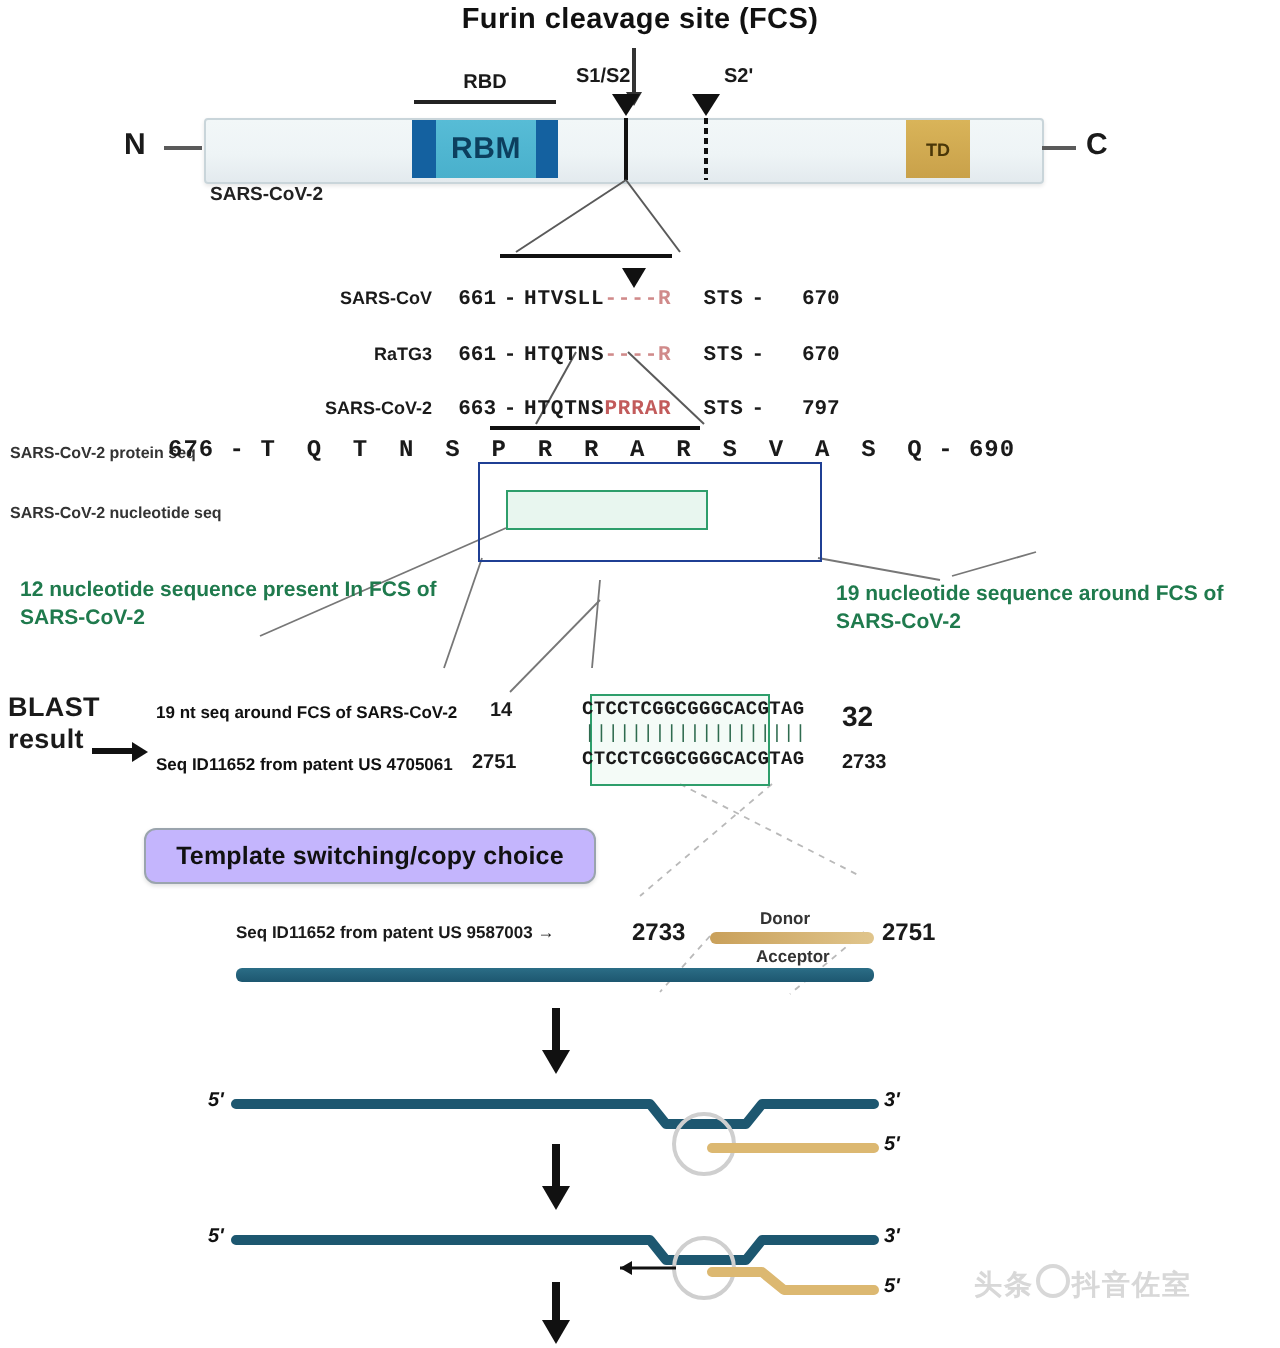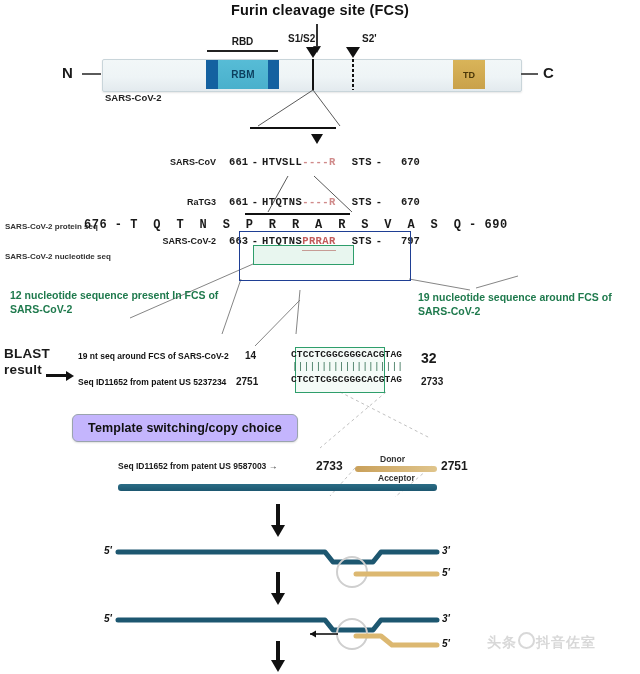--- a/index.html
+++ b/index.html
@@ -39,21 +39,21 @@
   #label-sars{left:105px;top:92px;font-size:9.5px;font-weight:bold;color:#222;}
 
   #rbd-block{
     left:206px;top:60px;width:73px;height:29px;
     background:#1461a0;
   }
   #rbm-block{
     left:218px;top:60px;width:50px;height:29px;
     background:linear-gradient(180deg,#57bcd6 0%,#49b0cc 100%);
     display:flex;align-items:center;justify-content:center;
-    color:#0c3f5e;font-size:10px;font-weight:bold;letter-spacing:.3px;
+    color:#0c3f5e;font-size:15px;font-weight:bold;letter-spacing:.3px;
   }
   #rbd-bracket{left:207px;top:50px;width:71px;height:2px;background:#222;}
   #label-rbd{left:207px;top:36px;width:71px;text-align:center;font-size:10px;font-weight:bold;}
 
   #td-block{
     left:453px;top:60px;width:32px;height:29px;
     background:linear-gradient(180deg,#d9b459 0%,#c9a14a 100%);
     display:flex;align-items:center;justify-content:center;
     color:#4a3708;font-size:9px;font-weight:bold;
   }
@@ -71,21 +71,21 @@
 
   
   .connector{stroke:#5a5a5a;stroke-width:1;fill:none;}
   .connector-thin{stroke:#777;stroke-width:.9;fill:none;}
   .connector-dash{stroke:#b9b9b9;stroke-width:.9;fill:none;stroke-dasharray:3 3;}
 
   
   #align-top-rule{left:250px;top:127px;width:86px;height:2px;background:#111;}
   #alignment{left:148px;top:131px;font-family:"Liberation Mono", monospace;font-size:10.5px;line-height:15.5px;}
   .al-row{display:flex;align-items:baseline;white-space:pre;}
-  .al-name{width:68px;text-align:right;font-family:"Liberation Sans",sans-serif;font-weight:bold;font-size:9px;margin-top:24px;}
+  .al-name{width:68px;text-align:right;font-family:"Liberation Sans",sans-serif;font-weight:bold;font-size:9px;}
   .al-num{width:32px;text-align:right;font-weight:bold;margin-top:12px;}
   .al-dash{width:14px;text-align:center;font-weight:bold;}
   .al-seq{font-weight:bold;letter-spacing:.4px;}
   .al-end{width:34px;text-align:right;font-weight:bold;}
   .al-tail{width:16px;text-align:center;font-weight:bold;}
   .res-red{color:#d08a8a;}
   .ins-red{color:#c25b5b;border-bottom:1.6px solid #c25b5b;}
   .gap{color:#d08a8a;letter-spacing:.4px;}
   #cleave-tri{left:311px;top:134px;width:0;height:0;
     border-left:6px solid transparent;border-right:6px solid transparent;border-top:10px solid #111;}
@@ -276,21 +276,21 @@
 
   <div class="abs" id="green-box-blast"></div>
 
   <div class="abs blast-row" id="blast-r1-name">19 nt seq around FCS of SARS-CoV-2</div>
   <div class="abs" id="blast-r1-start">14</div>
   <div class="abs" id="blast-r1-seq">CTCCTCGGCGGGCACGTAG</div>
   <div class="abs" id="blast-r1-end">32</div>
 
   <div class="abs" id="blast-bars">|||||||||||||||||||</div>
 
-  <div class="abs blast-row" id="blast-r2-name">Seq ID11652 from patent US 5237234</div>
+  <div class="abs blast-row" id="blast-r2-name">Seq ID11652 from patent US 4705061</div>
   <div class="abs" id="blast-r2-start">2751</div>
   <div class="abs" id="blast-r2-seq">CTCCTCGGCGGGCACGTAG</div>
   <div class="abs" id="blast-r2-end">2733</div>
 
   <div class="abs" id="ts-box">Template switching/copy choice</div>
 
   <div class="abs" id="donor-label-row">Seq ID11652 from patent  US 9587003 →</div>
   <div class="abs" id="donor-num-left">2733</div>
   <div class="abs" id="donor-num-right">2751</div>
   <div class="abs" id="donor-bar"></div>

